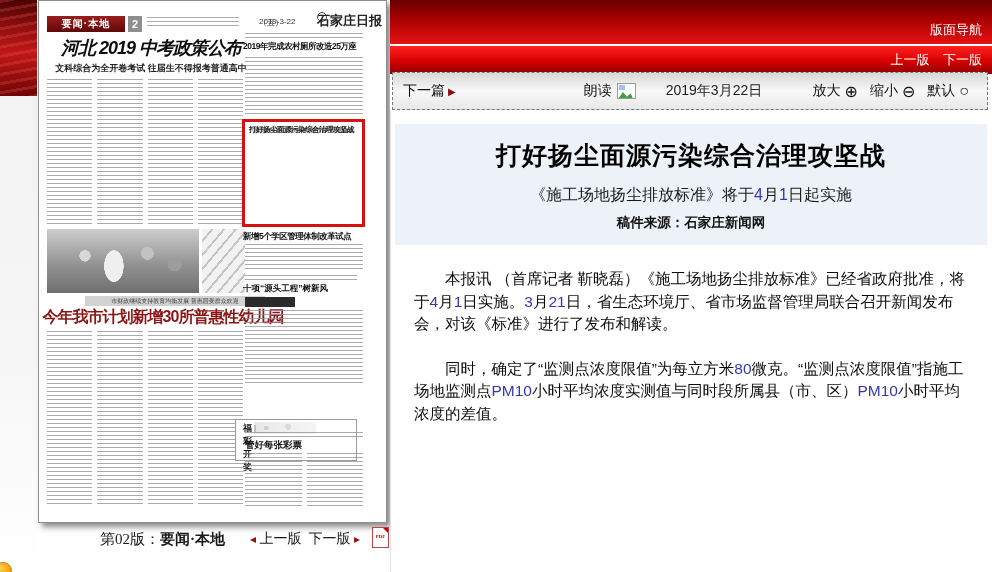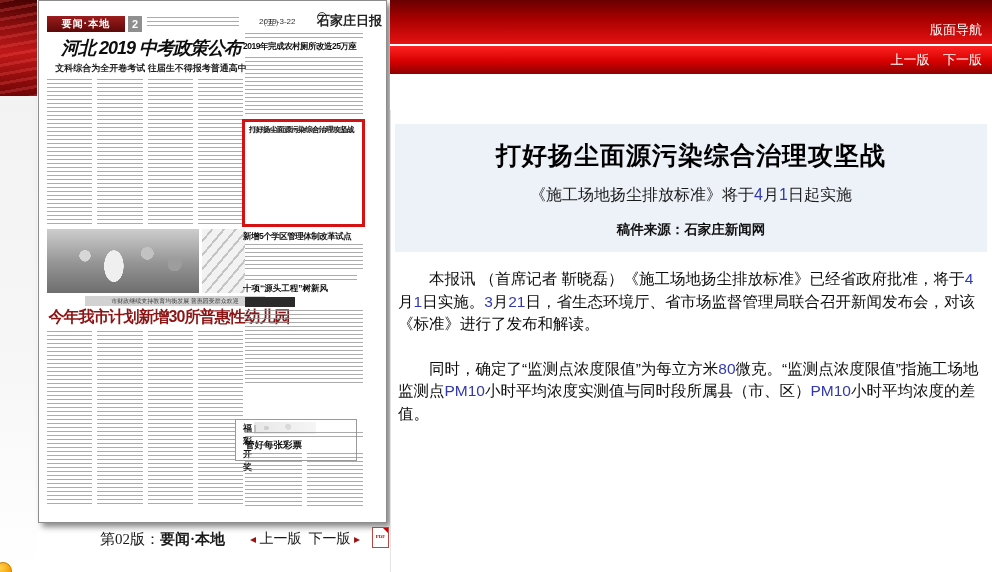--- a/index.html
+++ b/index.html
@@ -35,21 +35,21 @@
   .photo{left:8px;top:228px;width:152px;height:64px;background:
       radial-gradient(ellipse 16px 26px at 44% 58%,#efefef 0 60%,transparent 62%),
       radial-gradient(circle 8px at 25% 42%,#d7d7d7 0 70%,transparent 72%),
       radial-gradient(circle 9px at 66% 38%,#c2c2c2 0 70%,transparent 72%),
       radial-gradient(circle 10px at 84% 55%,#9d9d9d 0 70%,transparent 72%),
       linear-gradient(180deg,#cdcdcd,#939393 55%,#6e6e6e);}
   .diag{left:163px;top:228px;width:43px;height:64px;background:
       repeating-linear-gradient(130deg,#f2f2f2 0 7px,#c4c4c4 7px 9px);}
   .kick-kg{left:46px;top:295px;width:180px;height:10px;background:#d2d2d2;color:#3a3a3a;font-size:6px;
     line-height:10px;text-align:center;white-space:nowrap;overflow:hidden;}
-  .hl-kg{left:6px;top:306px;width:248px;font-size:16px;font-weight:bold;color:#8c1414;text-align:center;
+  .hl-kg{left:0;top:306px;width:248px;font-size:16px;font-weight:bold;color:#8c1414;text-align:center;
     letter-spacing:-1px;white-space:nowrap;}
   .colsB{left:8px;top:330px;width:196px;height:176px;}
   
   .kickline{height:6px;}
   .rc-kick1{left:206px;top:32px;width:118px;}
   .hl-toilet{left:204px;top:40px;width:122px;font-size:8.5px;font-weight:bold;color:#111;white-space:nowrap;letter-spacing:-.5px;}
   .rc-text1{left:206px;top:56px;width:118px;height:58px;}
   .hibox{left:203px;top:118px;width:123px;height:108px;border:3px solid #d51111;background:#fff;padding:3px 4px;}
   .hibox .t{position:relative;font-size:7.5px;font-weight:bold;color:#111;letter-spacing:-.5px;white-space:nowrap;}
   .hibox .s{position:relative;font-size:5.5px;color:#333;margin-top:2px;white-space:nowrap;letter-spacing:-.3px;}
@@ -99,23 +99,23 @@
   #toolbar .date{margin-left:30px;color:#222;}
   #toolbar .zoomgrp{margin-left:auto;display:flex;align-items:center;gap:4px;}
   #toolbar .glyph{font-size:16px;margin-right:8px;}
   .imgico{display:inline-block;width:17px;height:14px;background:#fff;border:1px solid #9a9a9a;position:relative;overflow:hidden;}
   .imgico i{position:absolute;left:1px;top:1px;width:6px;height:5px;background:#9cc3ea;}
   .imgico b{position:absolute;left:1px;bottom:0;width:14px;height:6px;background:#3f9d46;
     clip-path:polygon(0 100%,30% 0,60% 80%,85% 20%,100% 100%);}
   #art-header{position:absolute;left:5px;top:124px;width:592px;background:#edf2f9;text-align:center;padding:15px 0 13px;}
   #art-header .title{font-size:25px;font-weight:bold;color:#000;letter-spacing:1px;}
   #art-header .subtitle{font-size:16px;color:#1a1a1a;margin-top:13px;}
-  #art-header .source{font-size:13.5px;font-weight:bold;color:#111;margin-top:15px;}
+  #art-header .source{font-size:13.5px;font-weight:bold;color:#111;margin-top:8px;}
   #art-body{position:absolute;left:8px;top:268px;width:584px;font-size:15.5px;line-height:22.5px;color:#0c0c0c;}
-  #art-body p{margin:0 0 22px;text-indent:2em;}
+  #art-body p{margin:0 16px 22px;text-indent:2em;}
   .num{color:#3239b0;}
   #panel .vline{position:absolute;left:0;top:110px;width:1px;height:462px;background:#e3e3e3;}
 </style>
 </head>
 <body>
 
 <div id="left-strip" class="abs">
   <div class="red"></div>
 </div>
 
@@ -208,20 +208,40 @@
   <div class="vline"></div>
   <div id="banner">
     <div class="lbl">版面导航</div>
   </div>
   <div id="bar2">
     <div class="links">
       <span>上一版</span>
       <span>下一版</span>
     </div>
   </div>
+  <div id="toolbar">
+    <span>下一篇</span>
+    <span class="arrow">▶</span>
+    <span class="readaloud">
+      <span>朗读</span>
+      <span class="imgico">
+          <i></i>
+          <b></b>
+        </span>
+    </span>
+    <span class="date">2019年3月22日</span>
+    <span class="zoomgrp">
+      <span>放大</span>
+      <span class="glyph">⊕</span>
+      <span>缩小</span>
+      <span class="glyph">⊖</span>
+      <span>默认</span>
+      <span class="glyph">○</span>
+    </span>
+  </div>
   <div id="art-header">
     <div class="title">打好扬尘面源污染综合治理攻坚战</div>
     <div class="subtitle colorize">《施工场地扬尘排放标准》将于<span class="num">4</span>月<span class="num">1</span>日起实施</div>
     <div class="source">稿件来源：石家庄新闻网</div>
   </div>
   <div id="art-body">
       <p class="colorize">本报讯 （首席记者 靳晓磊）《施工场地扬尘排放标准》已经省政府批准，将于<span class="num">4</span>月<span class="num">1</span>日实施。<span class="num">3</span>月<span class="num">21</span>日，省生态环境厅、省市场监督管理局联合召开新闻发布会，对该《标准》进行了发布和解读。</p>
       <p class="colorize">同时，确定了“监测点浓度限值”为每立方米<span class="num">80</span>微克。“监测点浓度限值”指施工场地监测点<span class="num">PM10</span>小时平均浓度实测值与同时段所属县（市、区）<span class="num">PM10</span>小时平均浓度的差值。</p>
     </div>
 </div>

